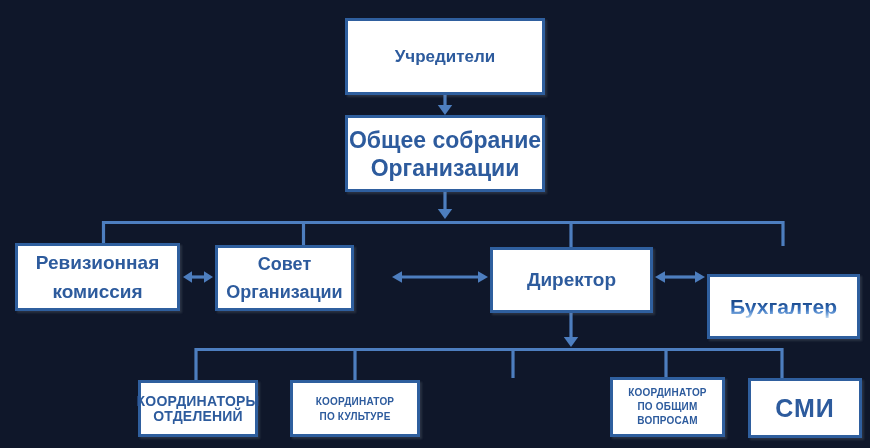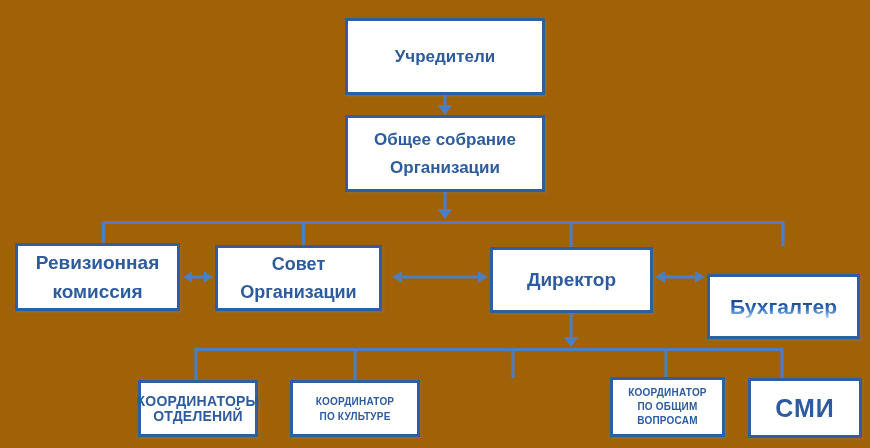--- a/index.html
+++ b/index.html
@@ -1,30 +1,30 @@
 <!DOCTYPE html>
 <html><head>
 <meta charset="utf-8">
 <style>
   html,body{margin:0;padding:0;background:#ffffff;}
   #canvas{
-    position:relative;width:870px;height:448px;background:#a16207;
+    position:relative;width:870px;height:448px;background:#0f172a;
     font-family:"Liberation Sans",sans-serif;overflow:hidden;
   }
   #wires{position:absolute;left:0;top:0;width:870px;height:448px;z-index:0;}
   .node{
     position:absolute;box-sizing:border-box;background:#ffffff;
     border:3px solid #2f5f9e;display:flex;align-items:center;justify-content:center;
     text-align:center;color:#2d5b9d;font-weight:bold;white-space:pre-line;
     z-index:1;box-shadow:1.5px 1.5px 2px rgba(120,130,145,0.25);
   }
   .n-founders {left:345px;top:18px; width:200px;height:77px;font-size:17px;}
-  .n-assembly {left:345px;top:115px;width:200px;height:77px;font-size:17px;line-height:28px;}
+  .n-assembly {left:345px;top:115px;width:200px;height:77px;font-size:23px;line-height:28px;}
   .n-audit    {left:15px; top:243px;width:165px;height:68px;font-size:19px;line-height:29px;}
-  .n-council  {left:215px;top:245px;width:167px;height:66px;font-size:18px;line-height:28px;}
+  .n-council  {left:215px;top:245px;width:139px;height:66px;font-size:18px;line-height:28px;}
   .n-director {left:490px;top:247px;width:163px;height:66px;font-size:19px;}
   .n-accountant{left:707px;top:247px;width:153px;height:65px;font-size:21px;margin-top:27px;}
   .n-coord1   {left:138px;top:380px;width:120px;height:57px;font-size:14px;line-height:15px;letter-spacing:0.2px;}
   .n-coord2   {left:290px;top:380px;width:130px;height:57px;font-size:10px;line-height:15px;letter-spacing:0.2px;}
   .n-coord3   {left:447px;top:378px;width:135px;height:59px;font-size:10px;line-height:15px;letter-spacing:0.2px;}
   .n-coord4   {left:610px;top:377px;width:115px;height:60px;font-size:10px;line-height:14px;letter-spacing:0.2px;}
   .n-smi      {left:748px;top:378px;width:114px;height:60px;font-size:25px;letter-spacing:1px;}
   .gloss{color:#2a62ad;}
   @supports (-webkit-background-clip:text){
     .gloss{

